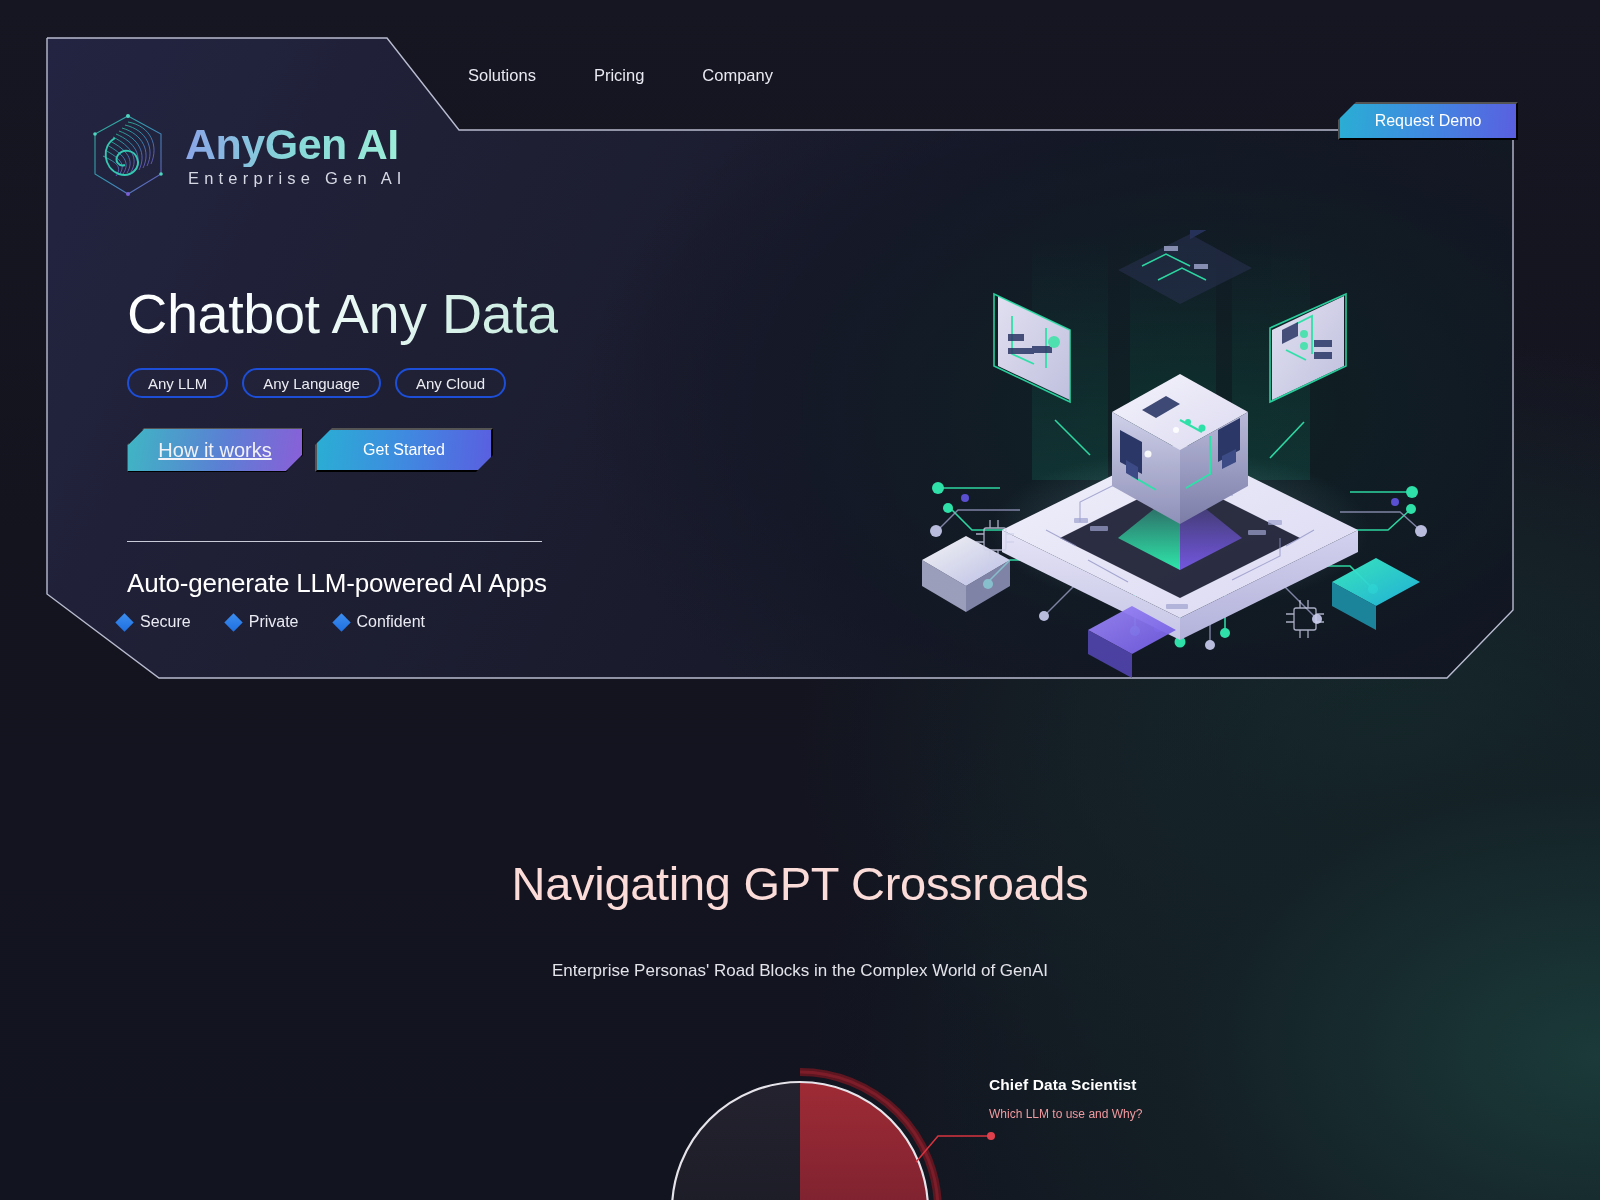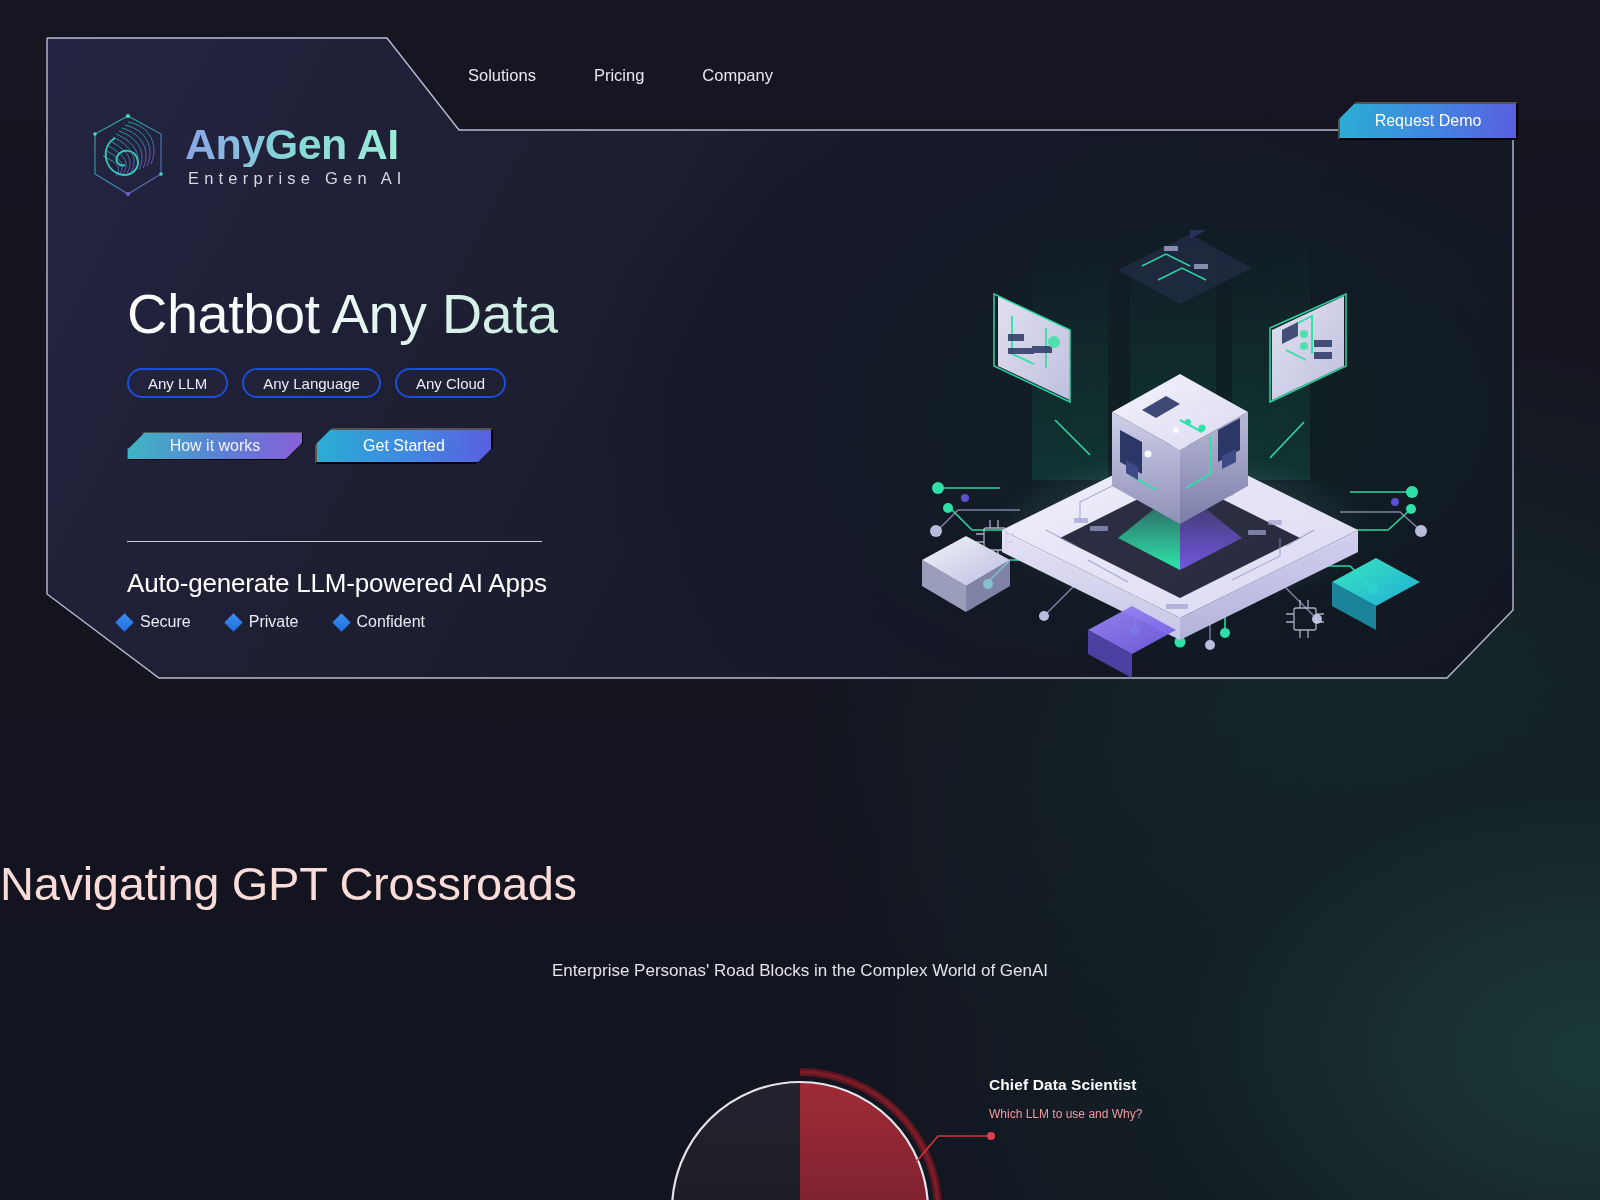--- a/index.html
+++ b/index.html
@@ -92,33 +92,34 @@
   }
   .pill-row{ position:absolute; left:127px; top:368px; display:flex; gap:14px; }
   .pill{
     height:30px; padding:0 19px; border-radius:16px;
     border:2px solid #1d4ed8; color:#ececf3; font-size:15px;
     display:flex; align-items:center; background:rgba(255,255,255,0.012);
   }
 
   .cta-row{ position:absolute; left:127px; top:428px; display:flex; align-items:center; }
   .btn-how{
-    position:relative; width:176px; height:28px;
+    position:relative; width:176px; height:44px;
     display:flex; align-items:center; justify-content:center;
-    font-size:16px; color:#f2f2f8; background:#181a2b;
+    font-size:20px; color:#f2f2f8; background:#181a2b;
     clip-path:polygon(17px 0, 100% 0, 100% calc(100% - 17px), calc(100% - 17px) 100%, 0 100%, 0 17px);
+    text-decoration:underline;
   }
   .btn-how::before{
     content:""; position:absolute; inset:-1.4px;
     background:linear-gradient(100deg,#3fb6c4 0%,#5b7fd4 55%,#8a5fd8 100%);
     clip-path:polygon(17px 0, 100% 0, 100% calc(100% - 17px), calc(100% - 17px) 100%, 0 100%, 0 17px);
     z-index:-1;
   }
   .btn-started{
-    width:178px; height:36px; margin-left:12px;
+    width:178px; height:44px; margin-left:12px;
     display:flex; align-items:center; justify-content:center;
     font-size:16px; color:#fff;
     background:linear-gradient(95deg,#2aaed4 0%,#3f8ae0 50%,#5a5fe0 100%);
     clip-path:polygon(17px 0, 100% 0, 100% calc(100% - 17px), calc(100% - 17px) 100%, 0 100%, 0 17px);
   }
 
   .hero-divider{ position:absolute; left:127px; top:541px; width:415px; height:1px; background:#c9cbd8; }
   .subhead{
     position:absolute; left:127px; top:568px;
     font-size:26px; font-weight:400; color:#ffffff; letter-spacing:-0.2px;
@@ -129,21 +130,21 @@
     width:13px; height:13px; transform:rotate(45deg);
     background:linear-gradient(135deg,#3d8ef0,#1f6fe0);
   }
   .feature-label{ font-size:16px; color:#eaeaf2; }
 
   
   .hero-illus{ position:absolute; left:880px; top:230px; width:600px; height:450px; }
 
   
   .section-title{
-    position:absolute; left:0; right:0; top:856px; 
+    position:absolute; left:0; right:0; top:856px; text-align:center;
     font-size:47px; font-weight:400; letter-spacing:-0.3px; color:#fbdcd9;
   }
   .section-sub{
     position:absolute; left:0; right:0; top:961px; text-align:center;
     font-size:17px; color:#e3e3ea;
   }
 
   
   .donut-wrap{ position:absolute; left:560px; top:1050px; width:520px; height:160px; }
   .annotation{ position:absolute; left:989px; top:1076px; width:260px; }

